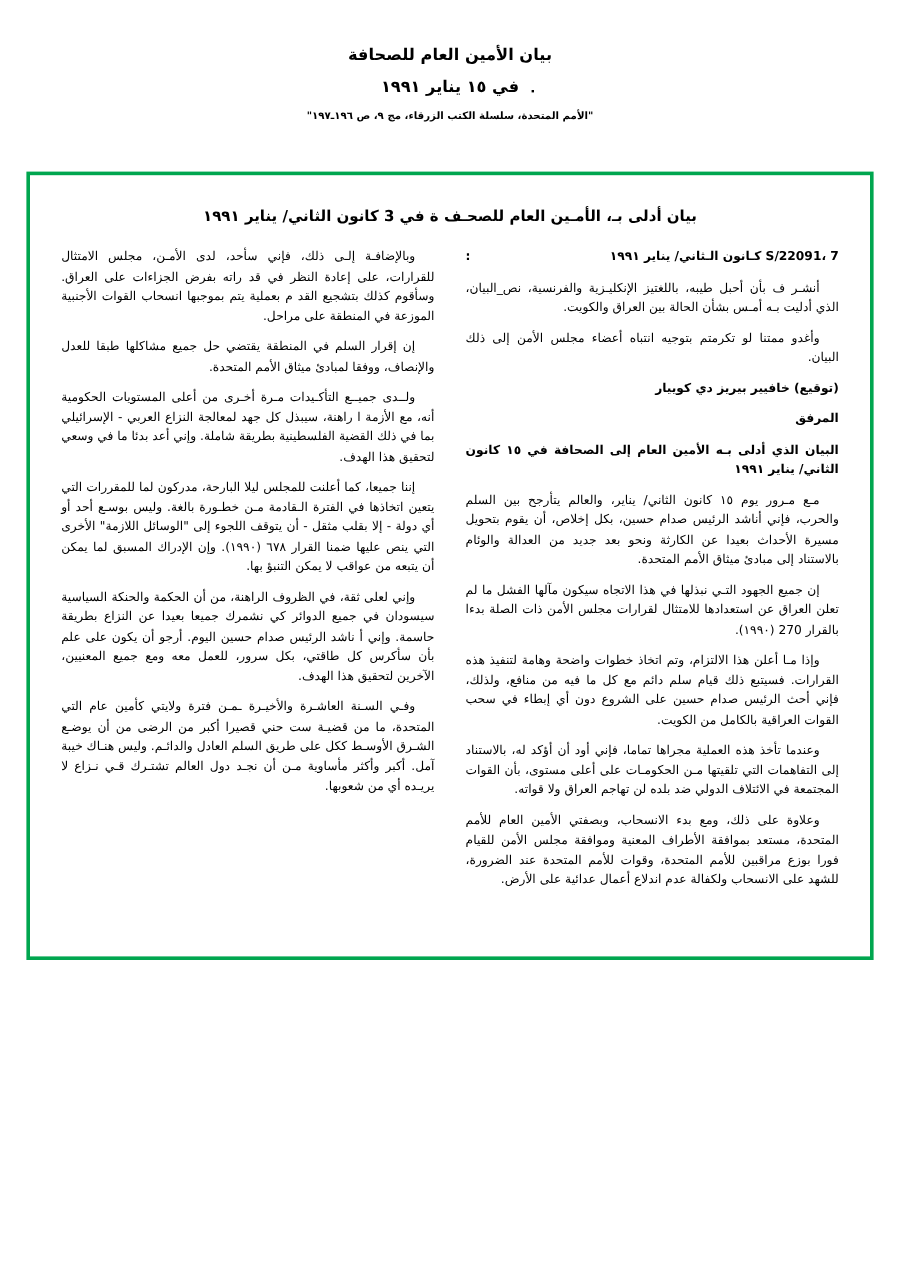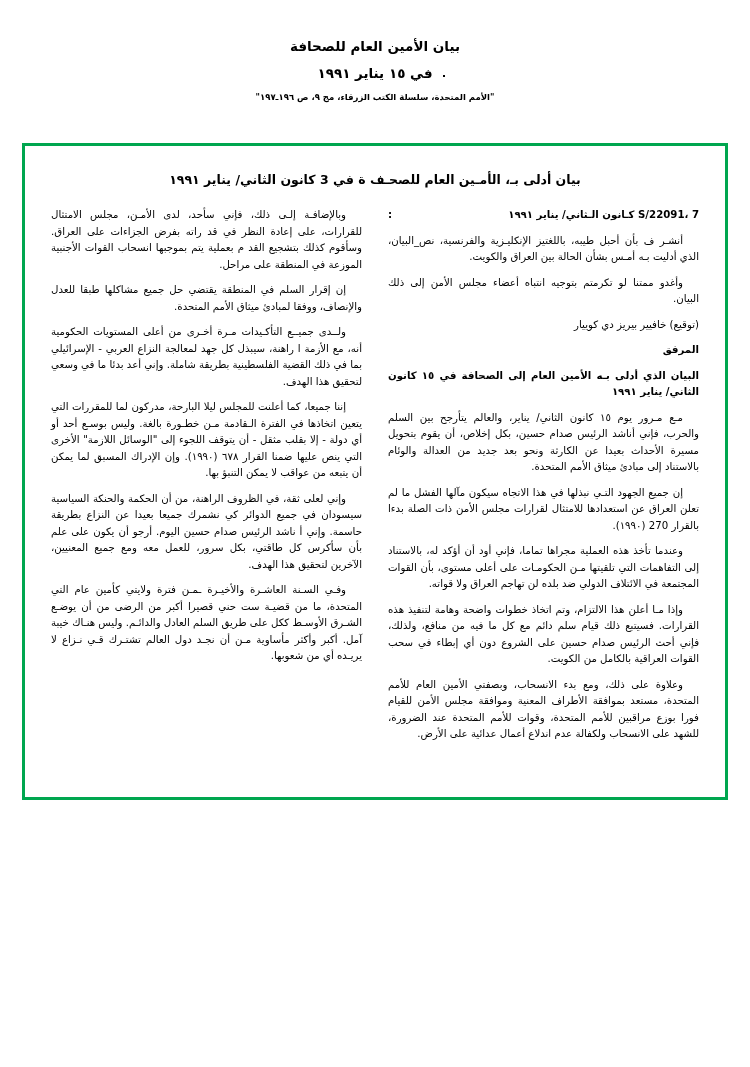--- a/index.html
+++ b/index.html
@@ -99,21 +99,21 @@
     font-weight: bold;
     margin: 0 0 12px 0;
     text-align: right;
   }
   .meta-line .colon {
     float: left;
     font-weight: bold;
   }
   .sig {
     font-size: 10.4px;
-    font-weight: normal;
+    font-weight: bold;
     margin: 12px 0 16px 0;
     text-align: right;
   }
   .sub-head {
     font-size: 10.6px;
     font-weight: bold;
     margin: 0 0 4px 0;
     text-align: right;
   }
   .sub-head-2 {
@@ -153,22 +153,22 @@
           <p class="indent">أنشـر ف بأن أحبل طيبه، باللغتيز الإنكليـزية والفرنسية، نص_البيان، الذي أدليت بـه أمـس بشأن الحالة بين العراق والكويت.</p>
           <p class="indent">وأغدو ممتنا لو تكرمتم بتوجيه انتباه أعضاء مجلس الأمن إلى ذلك البيان.</p>
 
           <p class="sig">(توقيع) خافيير بيريز دي كوييار</p>
 
           <p class="sub-head">المرفق</p>
           <p class="sub-head-2">البيان الذي أدلى بـه الأمين العام إلى الصحافة في ١٥ كانون الثاني/ يناير ١٩٩١</p>
 
           <p class="indent">مـع مـرور يوم ١٥ كانون الثاني/ يناير، والعالم يتأرجح بين السلم والحرب، فإني أناشد الرئيس صدام حسين، بكل إخلاص، أن يقوم بتحويل مسيرة الأحداث بعيدا عن الكارثة ونحو بعد جديد من العدالة والوئام بالاستناد إلى مبادئ ميثاق الأمم المتحدة.</p>
           <p class="indent">إن جميع الجهود التـي نبذلها في هذا الاتجاه سيكون مآلها الفشل ما لم تعلن العراق عن استعدادها للامتثال لقرارات مجلس الأمن ذات الصلة بدءا بالقرار 270 (١٩٩٠).</p>
+          <p class="indent">وإذا مـا أعلن هذا الالتزام، وتم اتخاذ خطوات واضحة وهامة لتنفيذ هذه القرارات. فسيتبع ذلك قيام سلم دائم مع كل ما فيه من منافع، ولذلك، فإني أحث الرئيس صدام حسين على الشروع دون أي إبطاء في سحب القوات العراقية بالكامل من الكويت.</p>
           <p class="indent">وعندما تأخذ هذه العملية مجراها تماما، فإني أود أن أؤكد له، بالاستناد إلى التفاهمات التي تلقيتها مـن الحكومـات على أعلى مستوى، بأن القوات المجتمعة في الائتلاف الدولي ضد بلده لن تهاجم العراق ولا قواته.</p>
-          <p class="indent">وإذا مـا أعلن هذا الالتزام، وتم اتخاذ خطوات واضحة وهامة لتنفيذ هذه القرارات. فسيتبع ذلك قيام سلم دائم مع كل ما فيه من منافع، ولذلك، فإني أحث الرئيس صدام حسين على الشروع دون أي إبطاء في سحب القوات العراقية بالكامل من الكويت.</p>
           <p class="indent">وعلاوة على ذلك، ومع بدء الانسحاب، وبصفتي الأمين العام للأمم المتحدة، مستعد بموافقة الأطراف المعنية وموافقة مجلس الأمن للقيام فورا بوزع مراقبين للأمم المتحدة، وقوات للأمم المتحدة عند الضرورة، للشهد على الانسحاب ولكفالة عدم اندلاع أعمال عدائية على الأرض.</p>
         </div>
 
         <div class="col">
           <p class="indent">وبالإضافـة إلـى ذلك، فإني سأحد، لدى الأمـن، مجلس الامتثال للقرارات، على إعادة النظر في قد راته بفرض الجزاءات على العراق. وسأقوم كذلك بتشجيع القد م بعملية يتم بموجبها انسحاب القوات الأجنبية الموزعة في المنطقة على مراحل.</p>
           <p class="indent">إن إقرار السلم في المنطقة يقتضي حل جميع مشاكلها طبقا للعدل والإنصاف، ووفقا لمبادئ ميثاق الأمم المتحدة.</p>
           <p class="indent">ولــدى جميــع التأكـيدات مـرة أخـرى من أعلى المستويات الحكومية أنه، مع الأزمة ا راهنة، سيبذل كل جهد لمعالجة النزاع العربي - الإسرائيلي بما في ذلك القضية الفلسطينية بطريقة شاملة. وإني أعد بدئا ما في وسعي لتحقيق هذا الهدف.</p>
           <p class="indent">إننا جميعا، كما أعلنت للمجلس ليلا البارحة، مدركون لما للمقررات التي يتعين اتخاذها في الفترة الـقادمة مـن خطـورة بالغة. وليس بوسـع أحد أو أي دولة - إلا بقلب مثقل - أن يتوقف اللجوء إلى "الوسائل اللازمة" الأخرى التي ينص عليها ضمنا القرار ٦٧٨ (١٩٩٠). وإن الإدراك المسبق لما يمكن أن يتبعه من عواقب لا يمكن التنبؤ بها.</p>
           <p class="indent">وإني لعلى ثقة، في الظروف الراهنة، من أن الحكمة والحنكة السياسية سيسودان في جميع الدوائر كي نشمرك جميعا بعيدا عن النزاع بطريقة حاسمة. وإني أ ناشد الرئيس صدام حسين اليوم. أرجو أن يكون على علم بأن سأكرس كل طاقتي، بكل سرور، للعمل معه ومع جميع المعنيين، الآخرين لتحقيق هذا الهدف.</p>
           <p class="indent">وفـي السـنة العاشـرة والأخيـرة ـمـن فترة ولايتي كأمين عام التي المتحدة، ما من قضيـة ست حني قصيرا أكبر من الرضى من أن يوضـع الشـرق الأوسـط ككل على طريق السلم العادل والدائـم. وليس هنـاك خيبة آمل. أكبر وأكثر مأساوية مـن أن نجـد دول العالم تشتـرك قـي نـزاع لا يريـده أي من شعوبها.</p>

